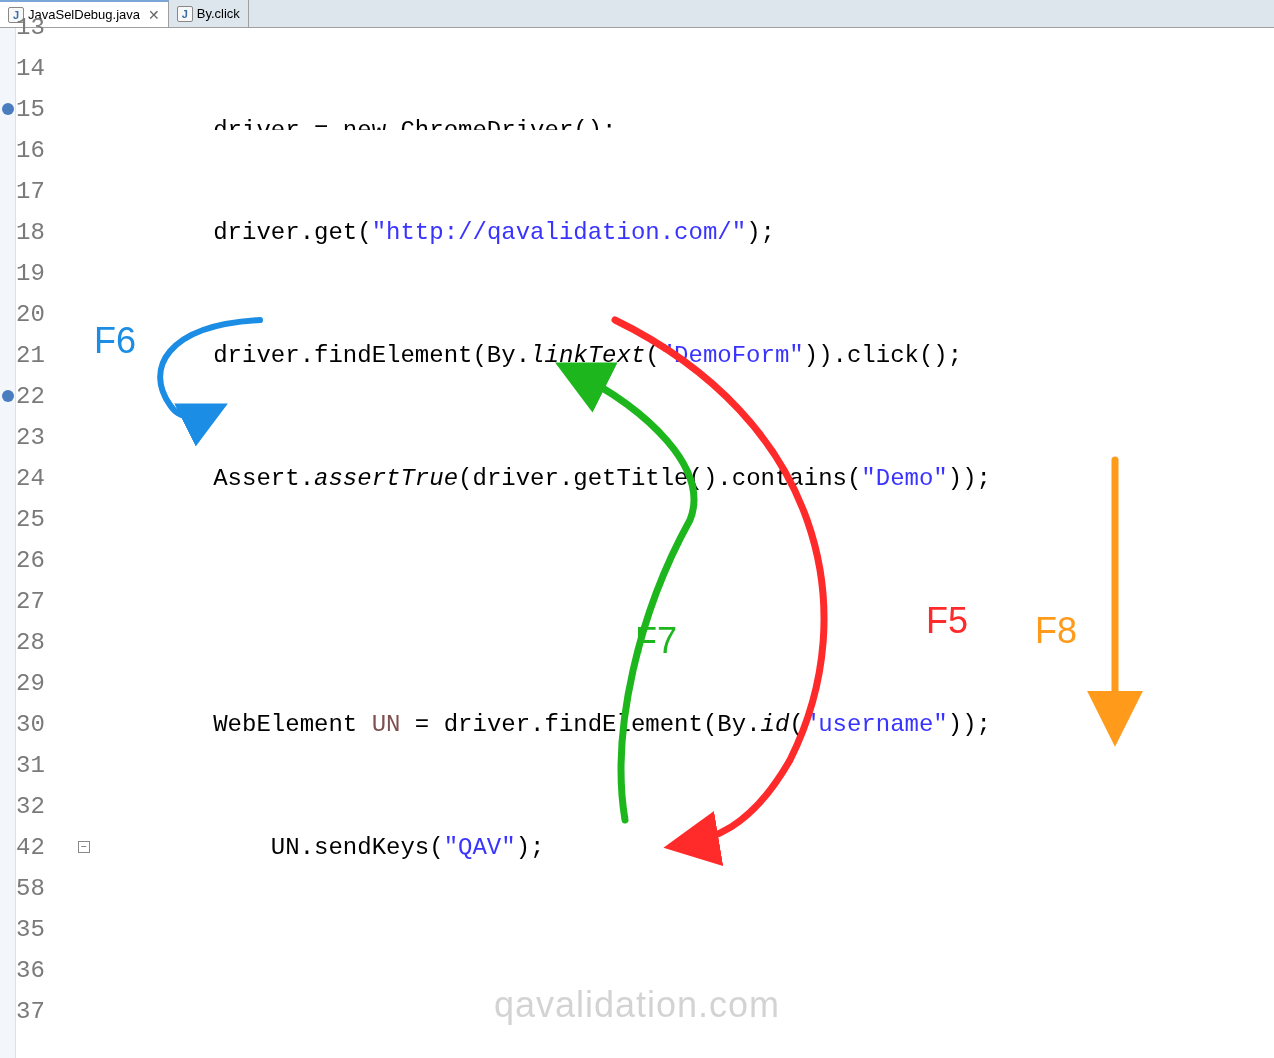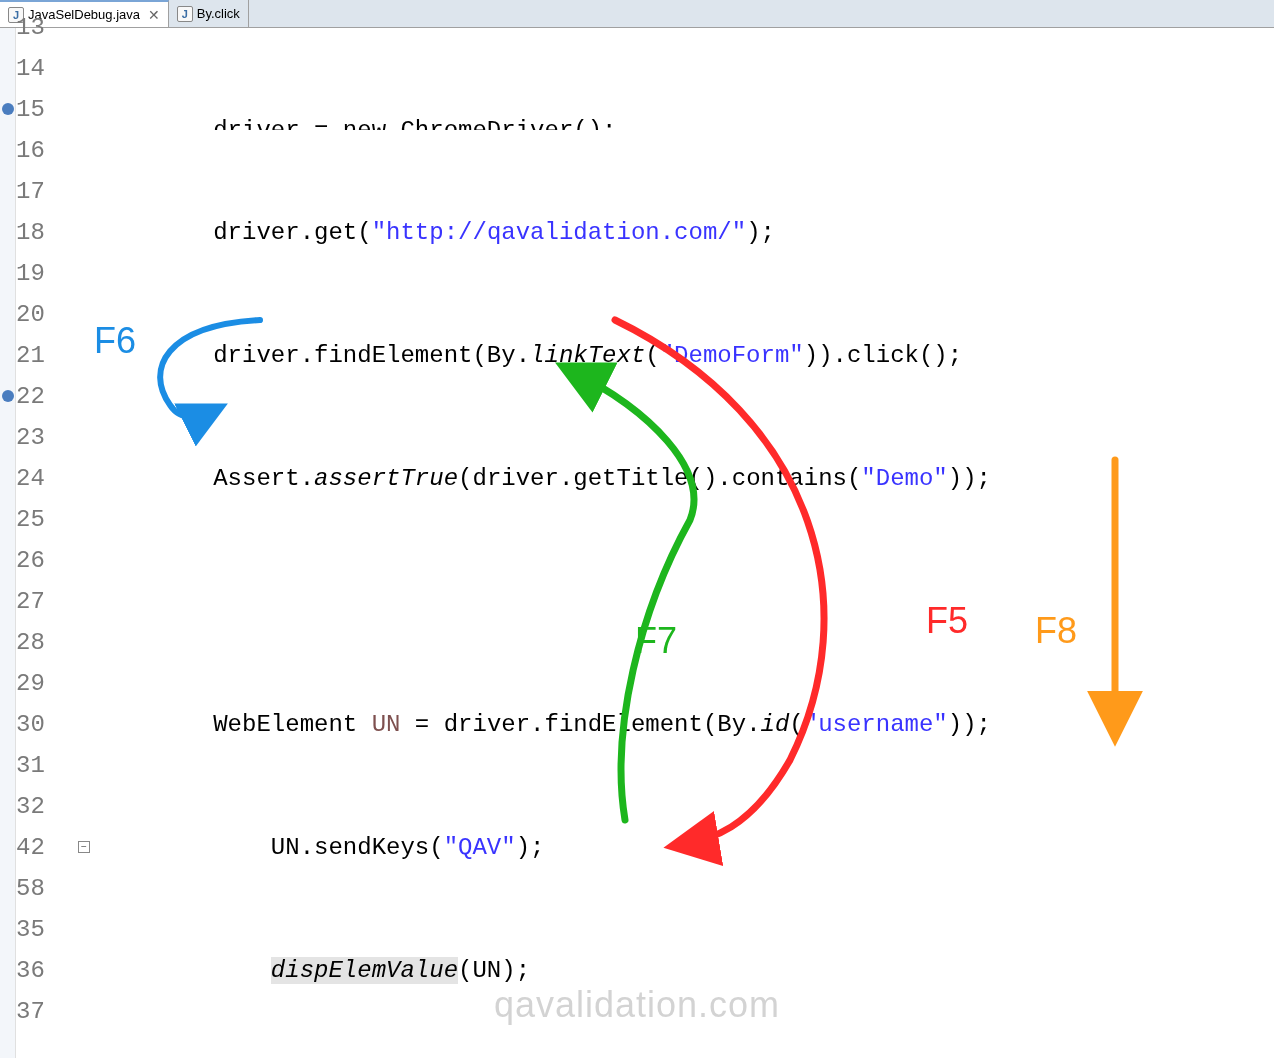--- a/index.html
+++ b/index.html
@@ -255,21 +255,20 @@
       <div class="marker-row"></div>
     </div>
   <div class="code" id="code-area">
     <div class="code-line cut"><span>        driver = new ChromeDriver();</span></div>
     <div class="code-line"><span>        driver.get(</span><span class="str">"http://qavalidation.com/"</span><span>);</span></div>
     <div class="code-line"><span>        driver.findElement(By.</span><span class="mcall-i">linkText</span><span>(</span><span class="str">"DemoForm"</span><span>)).click();</span></div>
     <div class="code-line"><span>        Assert.</span><span class="mcall-i">assertTrue</span><span>(driver.getTitle().contains(</span><span class="str">"Demo"</span><span>));</span></div>
     <div class="code-line"></div>
     <div class="code-line"><span>        WebElement </span><span class="local">UN</span><span> = driver.findElement(By.</span><span class="mcall-i">id</span><span>(</span><span class="str">"username"</span><span>));</span></div>
     <div class="code-line"><span>            UN.sendKeys(</span><span class="str">"QAV"</span><span>);</span></div>
-    <div class="code-line"><span>            </span><span class="italic-bg">dispElemValue</span><span>(UN);</span></div>
     
     
     
     
     
     
     
     
     
     

